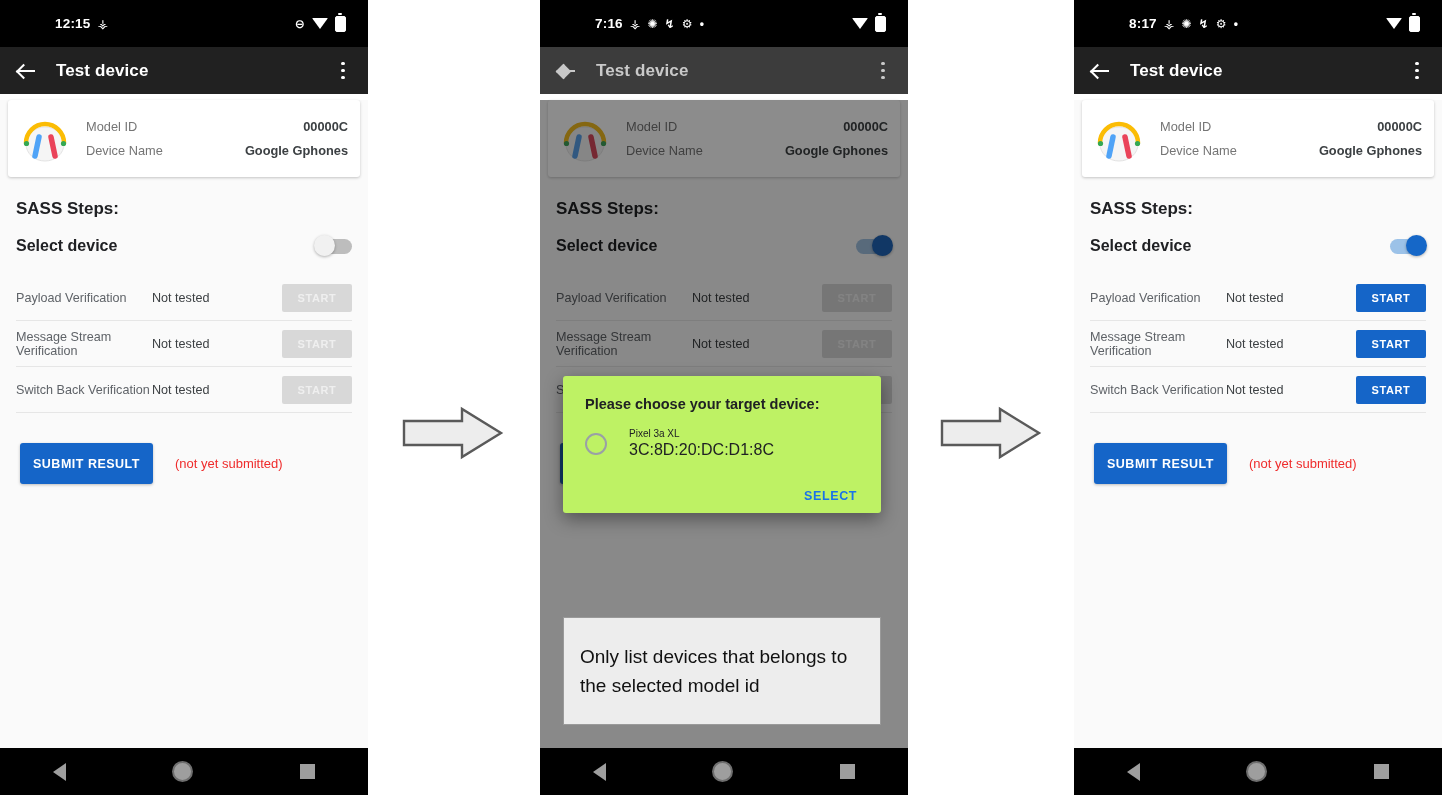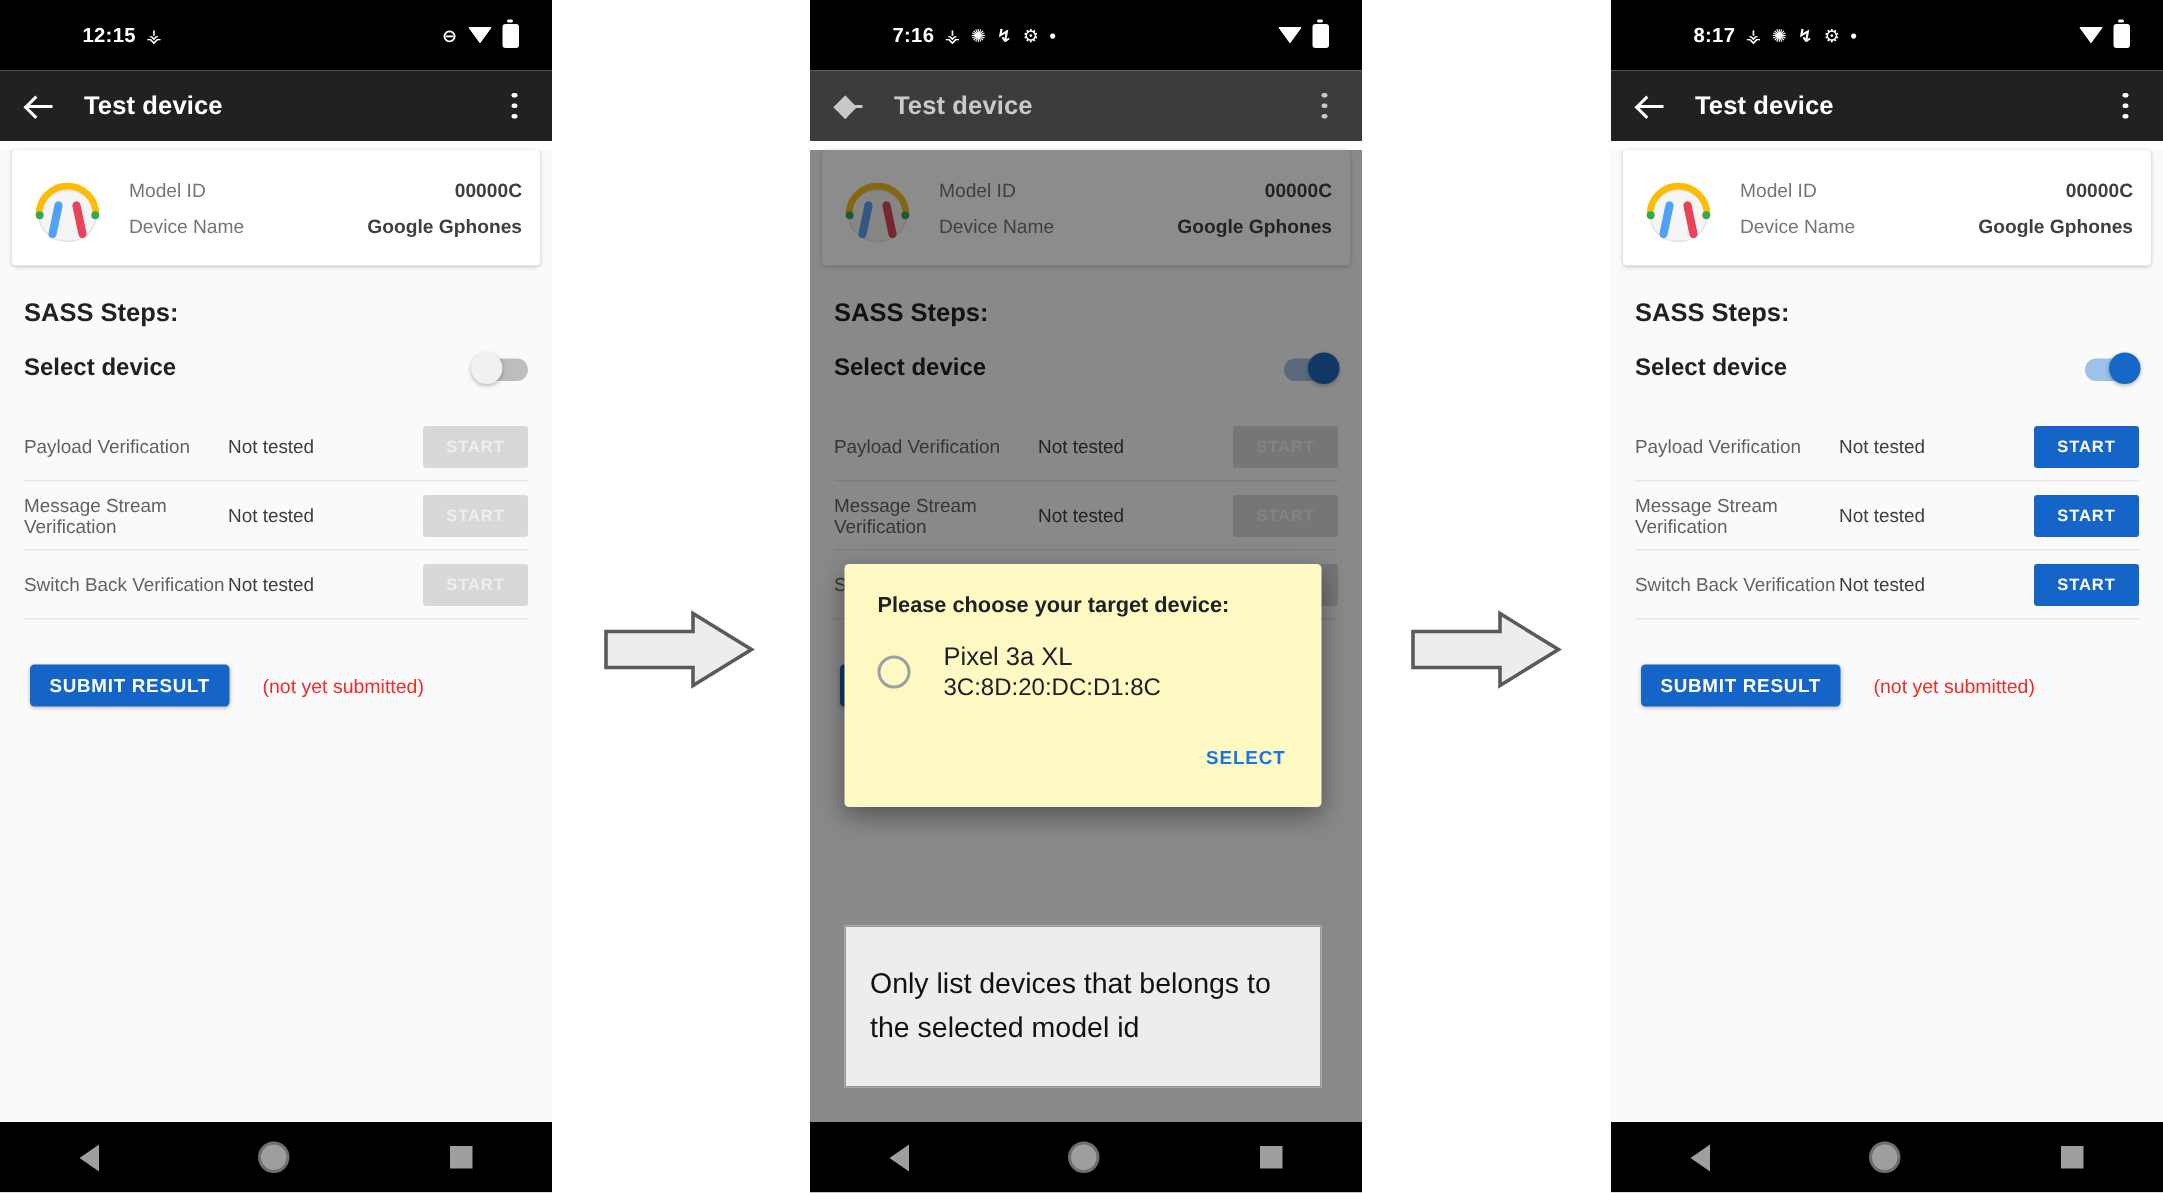--- a/index.html
+++ b/index.html
@@ -104,50 +104,50 @@
     font-size:11px;font-weight:bold;letter-spacing:.6px;cursor:pointer;
     font-family:inherit;
   }
   .start-btn.disabled{background:#d8d8d8;color:#efefef;}
   .start-btn.enabled{background:#1565c8;color:#ffffff;}
 
   
   .submit-row{display:flex;align-items:center;margin:30px 0 0 20px;}
   .submit-btn{
     background:#1565c8;color:#ffffff;border:none;border-radius:3px;
-    padding:0 13px;height:28px;font-size:12.5px;font-weight:bold;letter-spacing:.5px;
+    padding:0 13px;height:41px;font-size:12.5px;font-weight:bold;letter-spacing:.5px;
     box-shadow:0 1px 3px rgba(0,0,0,.25);cursor:pointer;font-family:inherit;
   }
   .submit-note{margin-left:22px;font-size:13px;color:#ef2b2b;}
 
   
   .navbar{
     position:absolute;left:0;bottom:0;width:100%;height:47px;background:#000000;
     display:flex;align-items:center;justify-content:space-around;
   }
   .nav-back{width:0;height:0;border-top:9px solid transparent;border-bottom:9px solid transparent;border-right:13px solid #9e9e9e;cursor:pointer;}
   .nav-home{width:17px;height:17px;border-radius:50%;background:#9e9e9e;border:2px solid #6e6e6e;cursor:pointer;}
   .nav-recent{width:15px;height:15px;background:#9e9e9e;cursor:pointer;}
 
   
   .scrim{position:absolute;inset:0;background:rgba(0,0,0,.45);}
   .dim-wrap{filter:grayscale(.15);}
   .dialog{
     position:absolute;left:23px;top:276px;width:318px;
-    background:#fef9c3;border-radius:3px;box-shadow:0 6px 18px rgba(0,0,0,.4);
-    padding:20px 22px 20px 22px;box-sizing:border-box;
+    background:#bef264;border-radius:3px;box-shadow:0 6px 18px rgba(0,0,0,.4);
+    padding:20px 22px 4px 22px;box-sizing:border-box;
   }
   .dlg-title{font-size:14.5px;font-weight:bold;color:#202124;margin-bottom:16px;}
   .dlg-option{display:flex;align-items:center;}
   .radio{
     width:18px;height:18px;border-radius:50%;border:2px solid #9aa0a6;
     flex:0 0 auto;margin-right:22px;cursor:pointer;
   }
   .opt-lines{display:flex;flex-direction:column;gap:2px;}
-  .opt-name{font-size:17px;color:#202124;}
+  .opt-name{font-size:10px;color:#202124;}
   .opt-mac{font-size:16px;color:#202124;text-align:center;}
   .dlg-actions{display:flex;justify-content:flex-end;margin-top:24px;}
   .dlg-select{
     background:none;border:none;color:#1a73e8;font-size:12.5px;font-weight:bold;
     letter-spacing:.6px;cursor:pointer;font-family:inherit;padding:6px 2px;
   }
 
   
   .callout{
     position:absolute;left:23px;top:517px;width:318px;min-height:108px;

